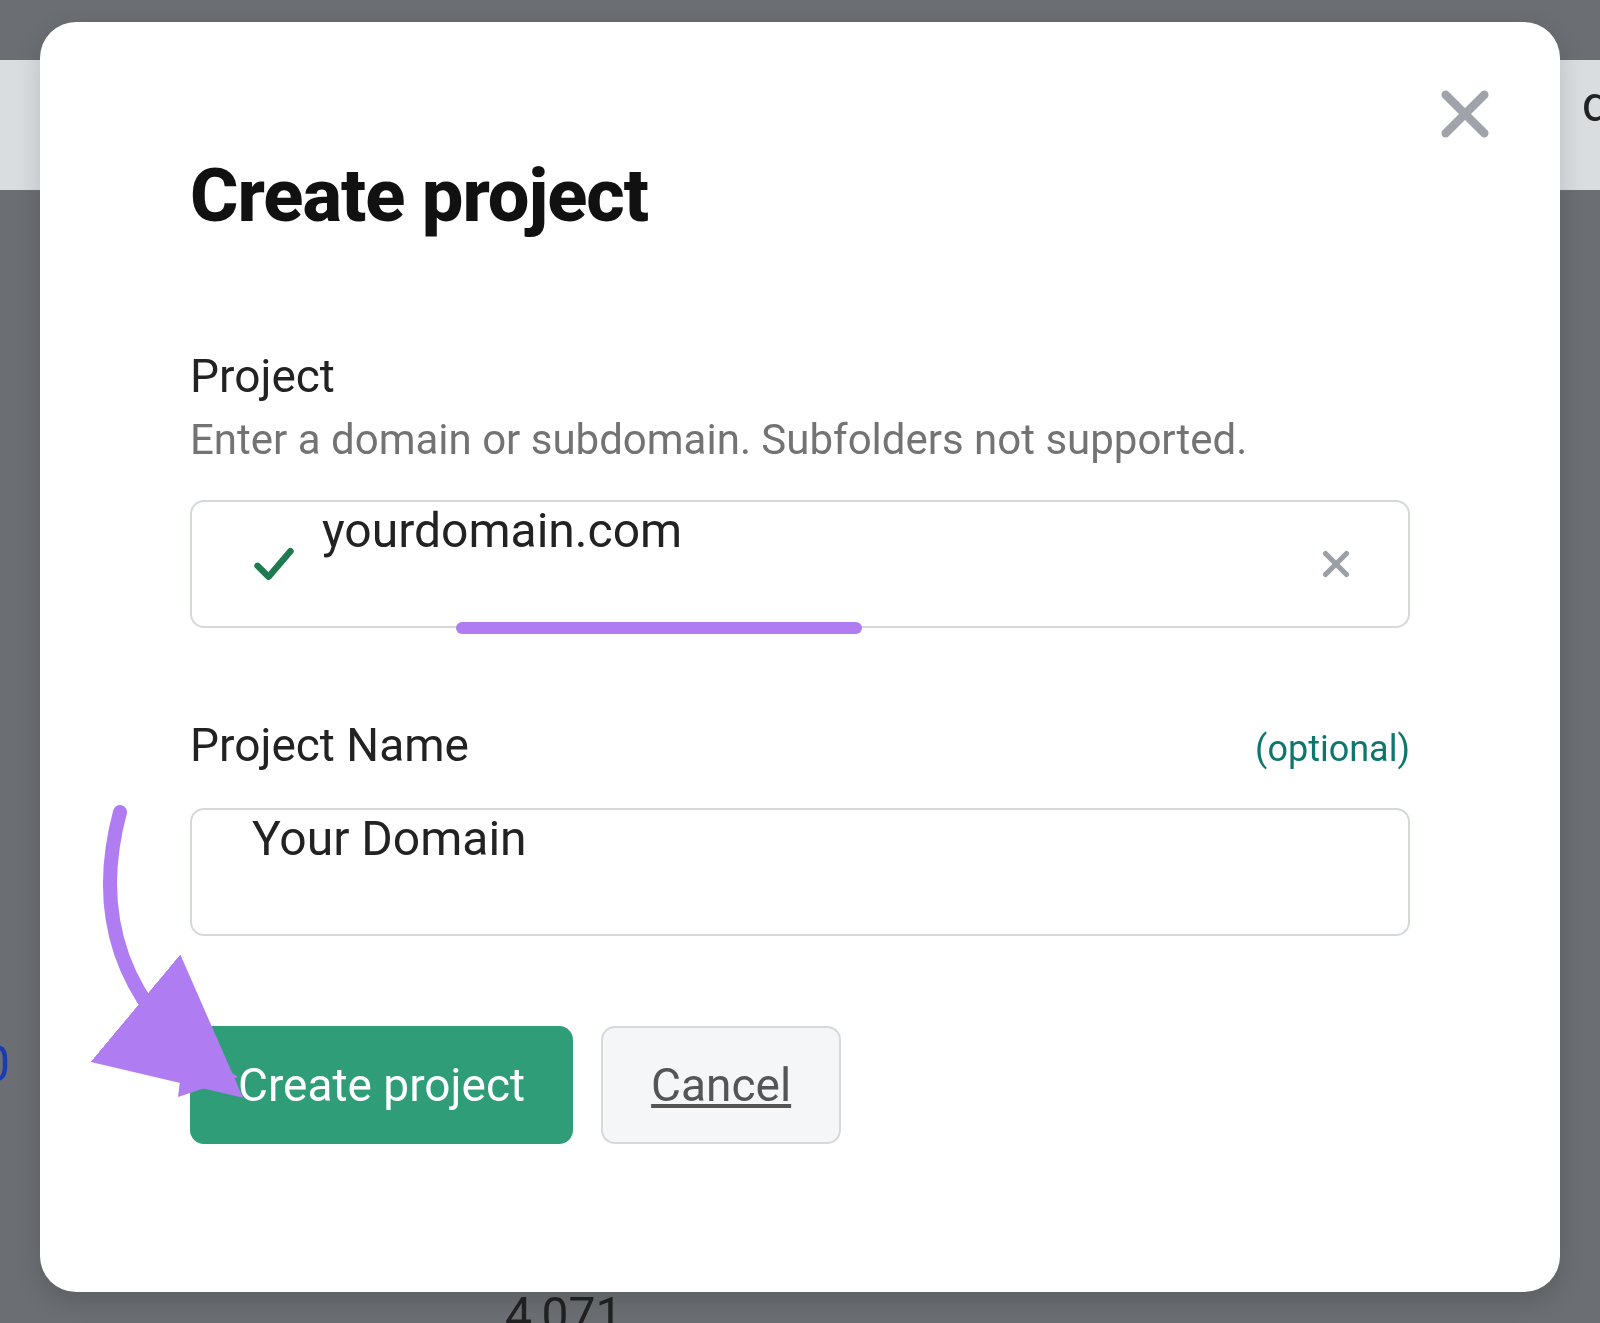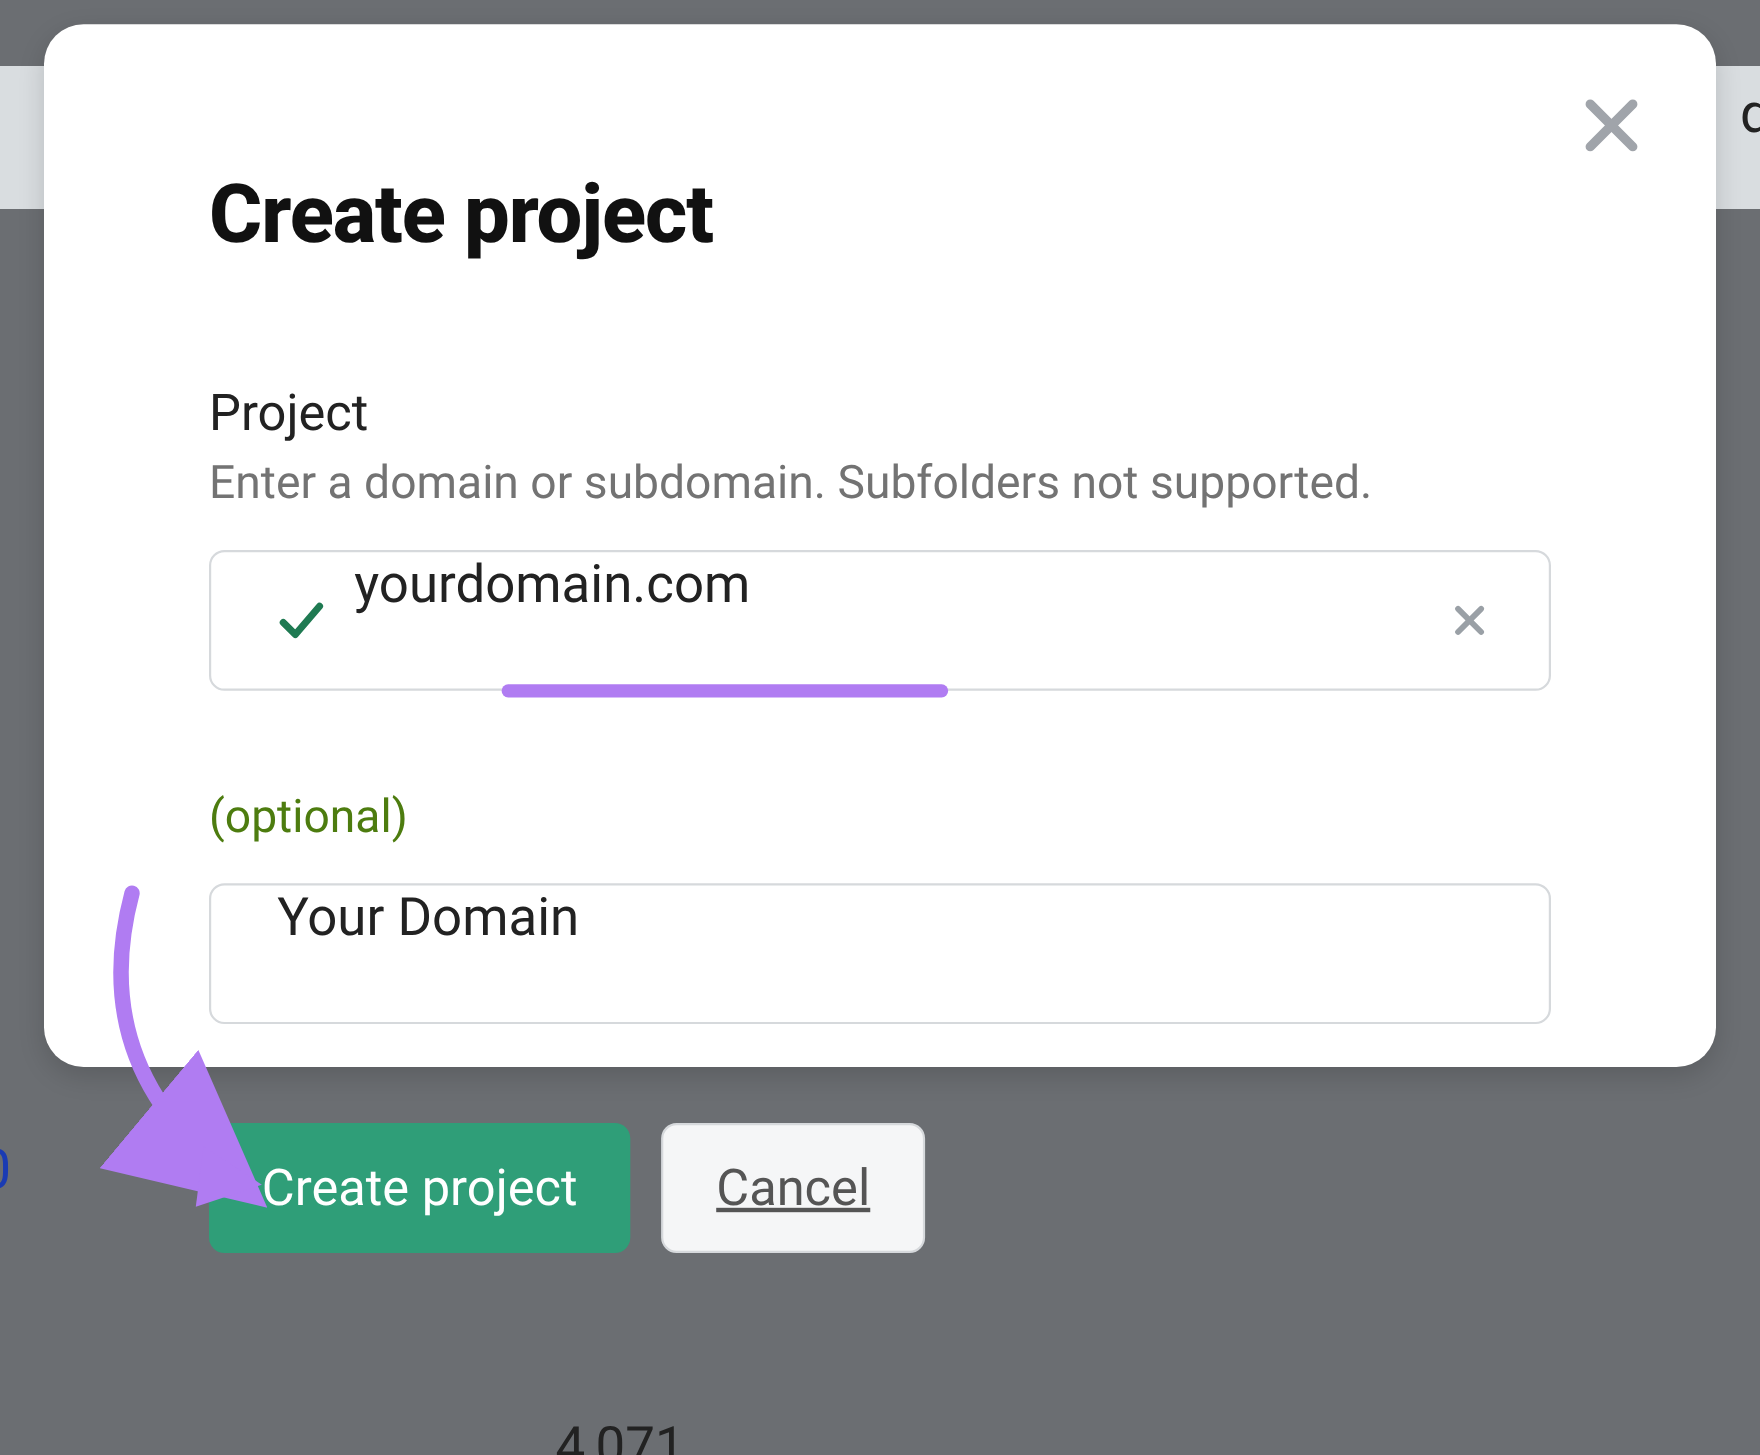--- a/index.html
+++ b/index.html
@@ -33,21 +33,21 @@
       font-size: 48px;
       color: #222;
     }
     .modal {
       position: absolute;
       top: 22px; left: 40px; right: 40px;
       background: #ffffff;
       border-radius: 36px;
       box-shadow: 0 8px 24px rgba(0,0,0,0.15);
       padding: 130px 150px 150px 150px;
-      height: 948px;
+      height: 1270px;
     }
     .close-btn {
       position: absolute;
       top: 55px; right: 58px;
       width: 74px; height: 74px;
       display: flex; align-items: center; justify-content: center;
       cursor: pointer;
       background: none; border: none;
     }
     .close-btn svg { width: 58px; height: 58px; }
@@ -70,22 +70,22 @@
       margin-bottom: 36px;
     }
     .label-row {
       display: flex;
       justify-content: space-between;
       align-items: baseline;
       margin-bottom: 36px;
     }
     .label-row .field-label { margin-bottom: 0; }
     .optional {
-      font-size: 42px;
-      color: #4d7c0f;
+      font-size: 36px;
+      color: #0f766e;
     }
     .input-wrap {
       position: relative;
       border: 2px solid #d6d9dc;
       border-radius: 14px;
       height: 128px;
       display: flex;
       align-items: flex-start;
       padding: 0 100px 0 60px;
       background: #fff;
@@ -189,20 +189,21 @@
           <line x1="5" y1="5" x2="19" y2="19" stroke="#9aa0a6" stroke-width="3.5" stroke-linecap="round"></line>
           <line x1="19" y1="5" x2="5" y2="19" stroke="#9aa0a6" stroke-width="3.5" stroke-linecap="round"></line>
         </svg>
       </button>
     </div>
     <div class="underline"></div>
   </div>
 
   <div class="field-block">
     <div class="label-row">
+      <div class="field-label">Project Name</div>
       <div class="optional">(optional)</div>
     </div>
     <div class="input-wrap">
       <input type="text" class="text-input" value="Your Domain" style="">
     </div>
   </div>
 
   <div class="button-row">
     <button class="btn btn-primary">Create project</button>
     <button class="btn btn-secondary">Cancel</button>

